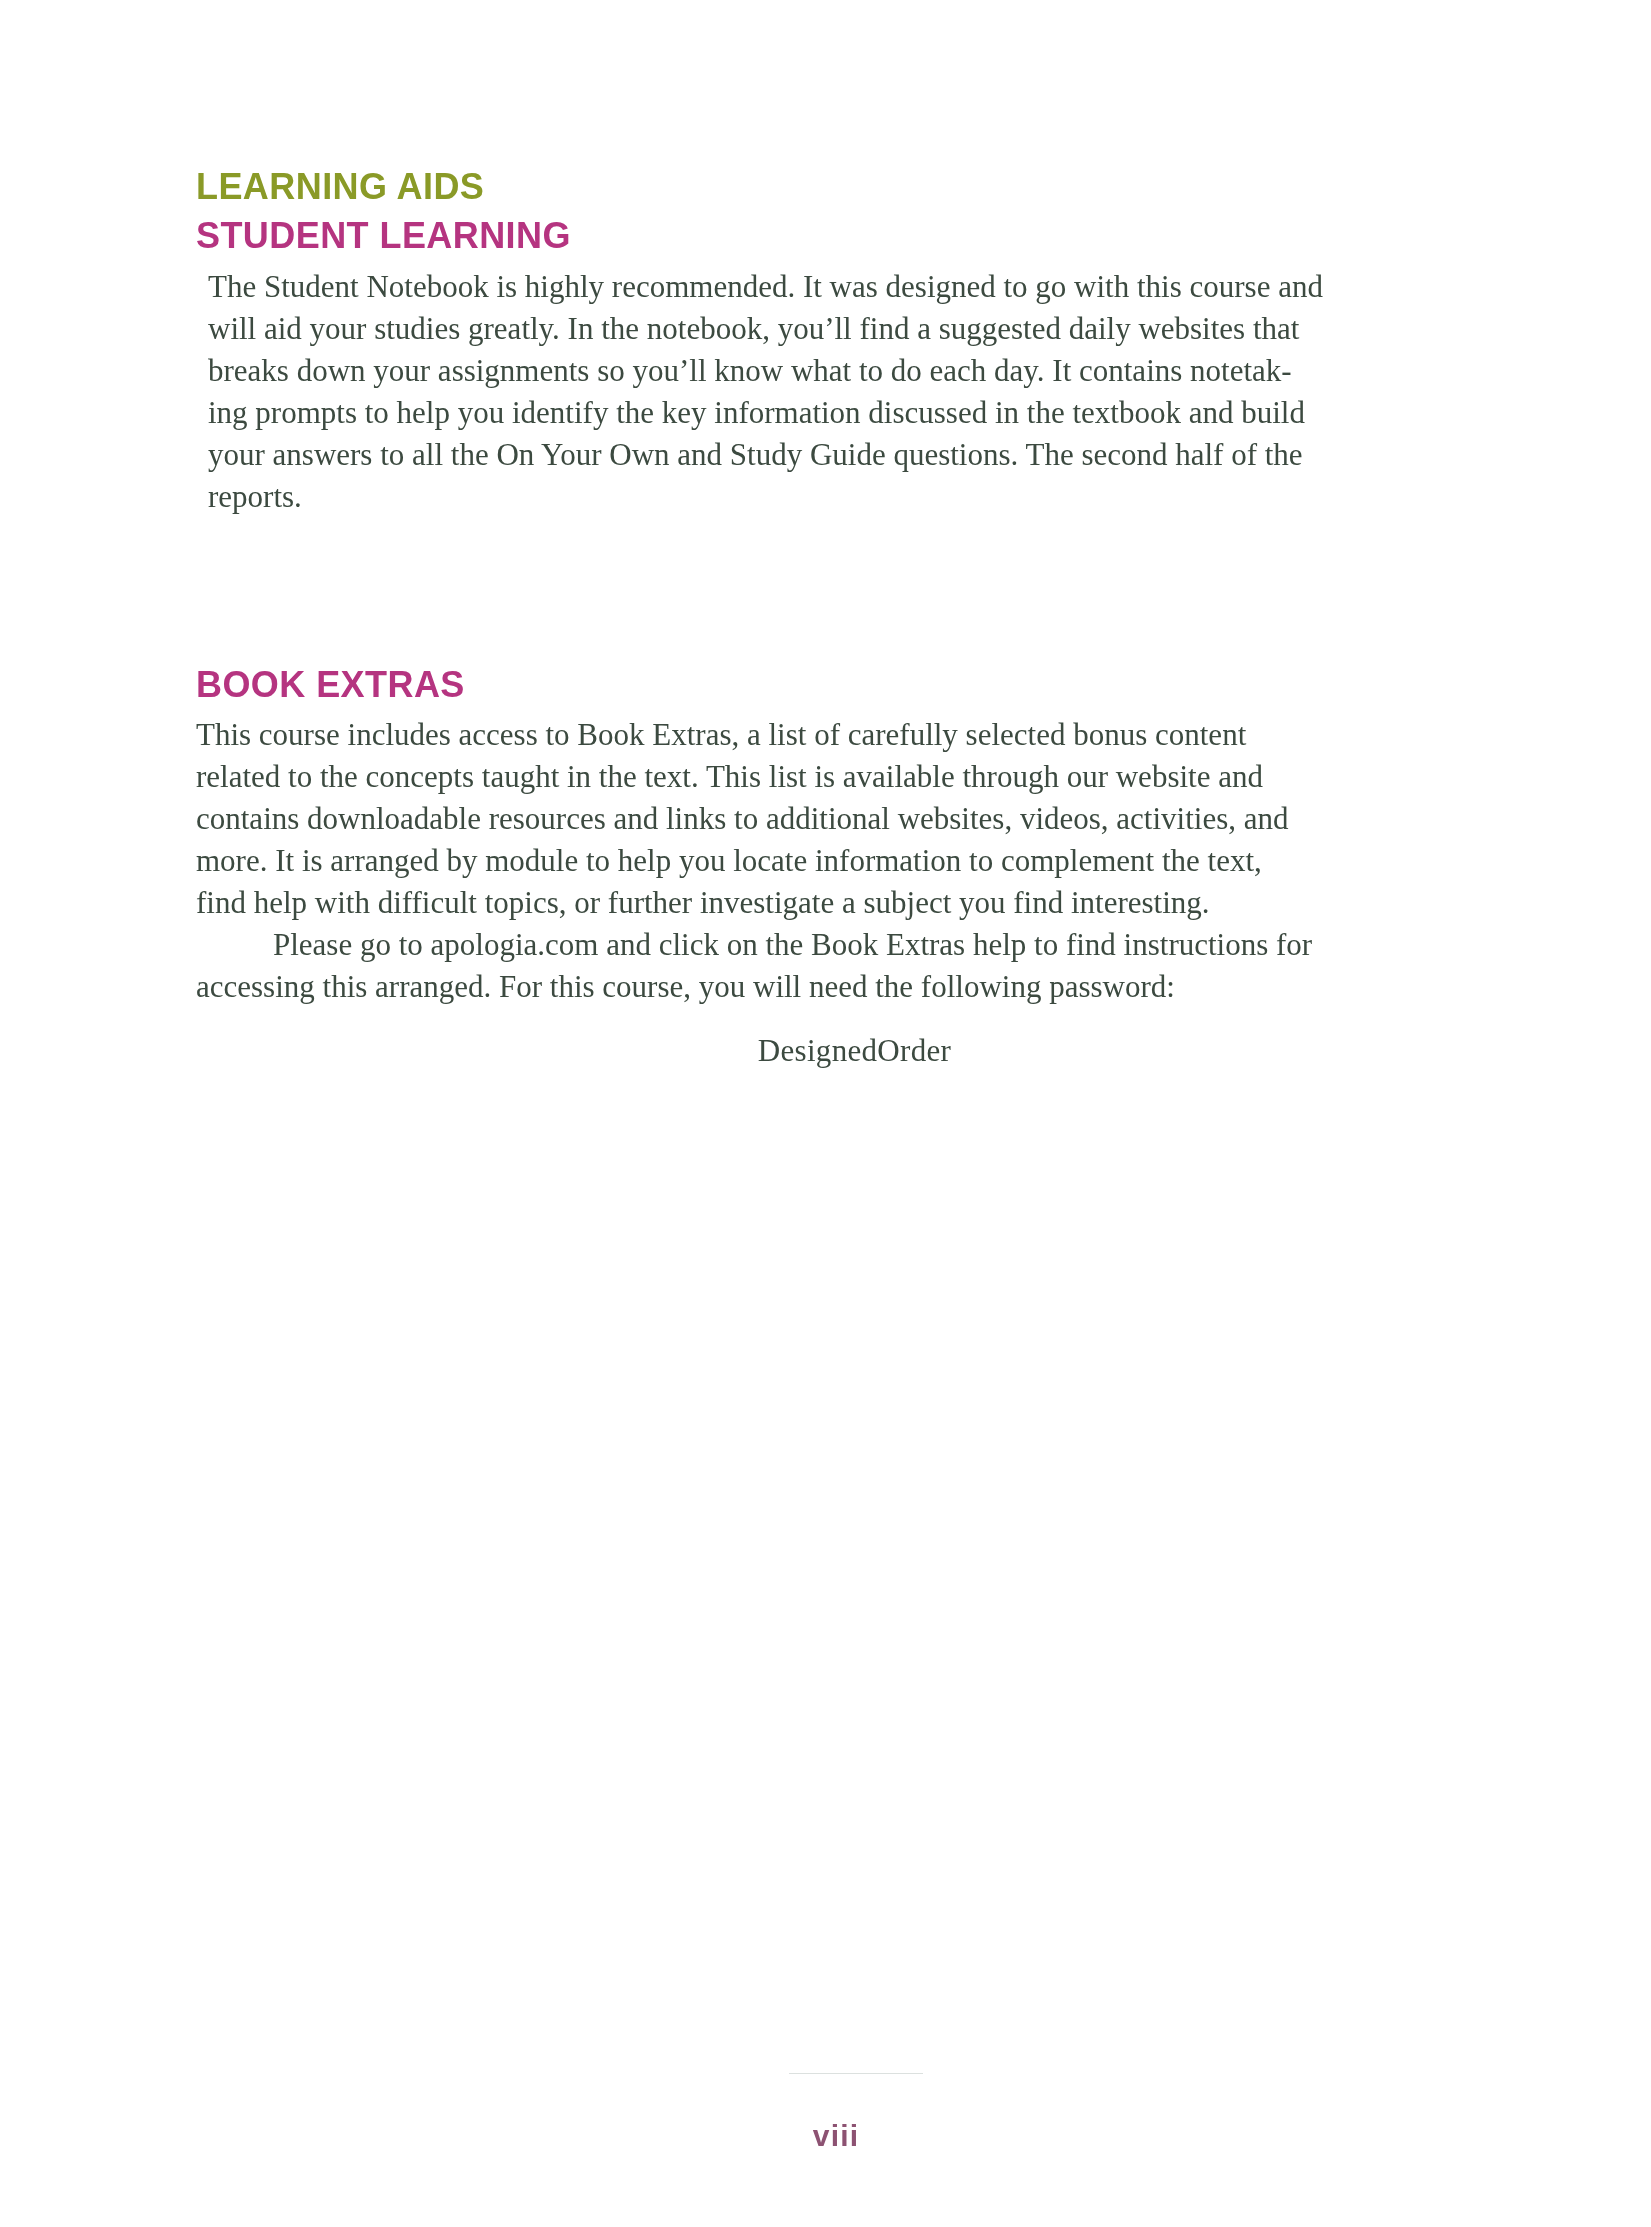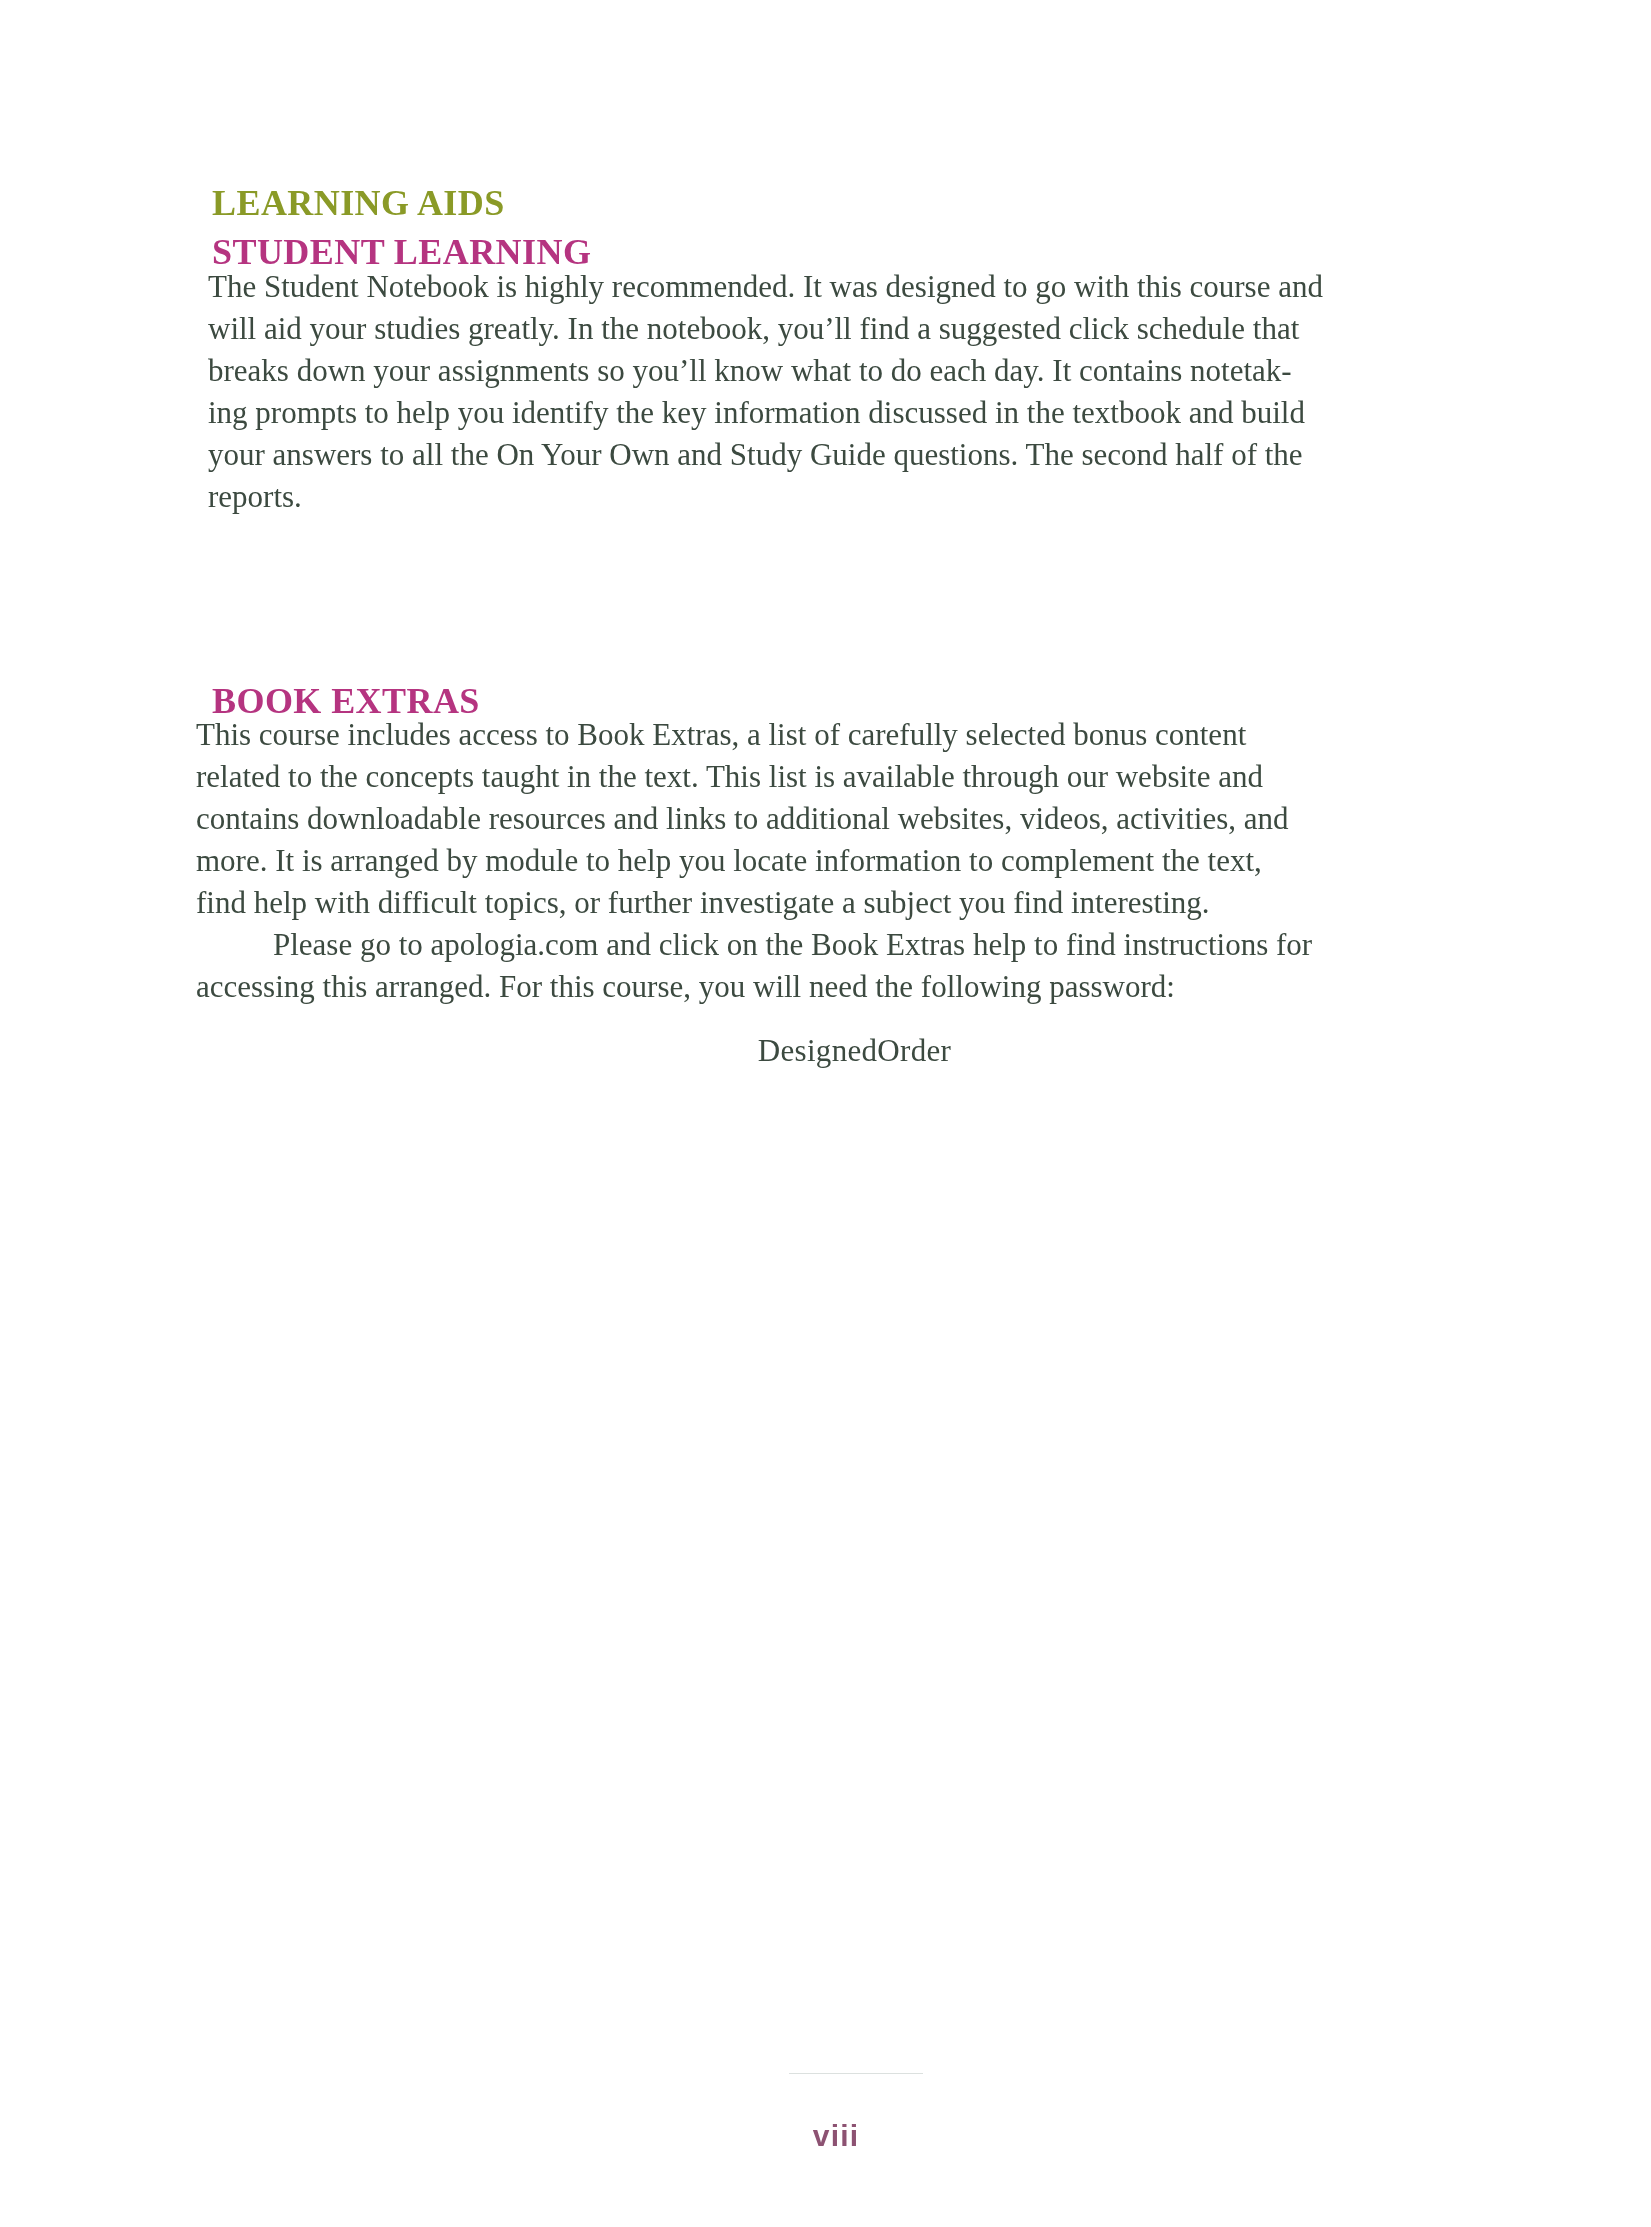--- a/index.html
+++ b/index.html
@@ -28,25 +28,25 @@
   .content {
     position: absolute;
     left: 196px;
     top: 0;
     width: 1317px;
   }
 
   
   .h-section,
   .h-sub {
-    font-family: Liberation Serif, serif;
+    font-family: Liberation Sans, sans-serif;
     font-weight: bold;
     letter-spacing: 0.012em;
     line-height: 1.0;
-    margin: 16px;
+    margin: 0;
     white-space: nowrap;
   }
 
   .h-section {
     color: #8a9a27;
     font-size: 36px;
   }
 
   .h-sub {
     color: #b53480;
@@ -150,21 +150,21 @@
 
   <div class="content">
 
     <h1 class="h-section" id="learning-aids-heading">LEARNING AIDS</h1>
 
     <h2 class="h-sub" id="student-notebook-heading">STUDENT LEARNING</h2>
 
     <div class="body-block" id="para-notebook">
       <p>
         <span class="ln">The Student Notebook is highly recommended. It was designed to go with this course and</span>
-        <span class="ln">will aid your studies greatly. In the notebook, you’ll find a suggested click schedule that</span>
+        <span class="ln">will aid your studies greatly. In the notebook, you’ll find a suggested daily websites that</span>
         <span class="ln">breaks down your assignments so you’ll know what to do each day. It contains notetak-</span>
         <span class="ln">ing prompts to help you identify the key information discussed in the textbook and build</span>
         <span class="ln">your answers to all the On Your Own and Study Guide questions. The second half of the</span>
         <span class="ln">reports.</span>
       </p>
     </div>
 
     <h2 class="h-sub" id="book-extras-heading">BOOK EXTRAS</h2>
 
     <div class="body-block" id="para-extras">

